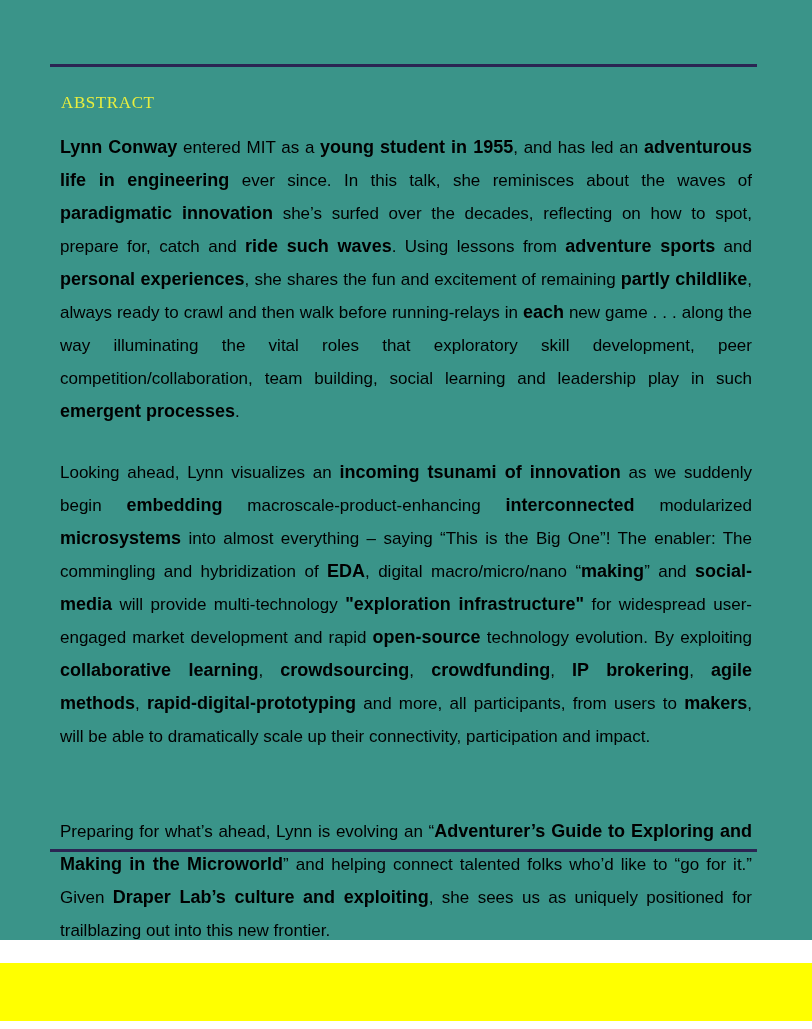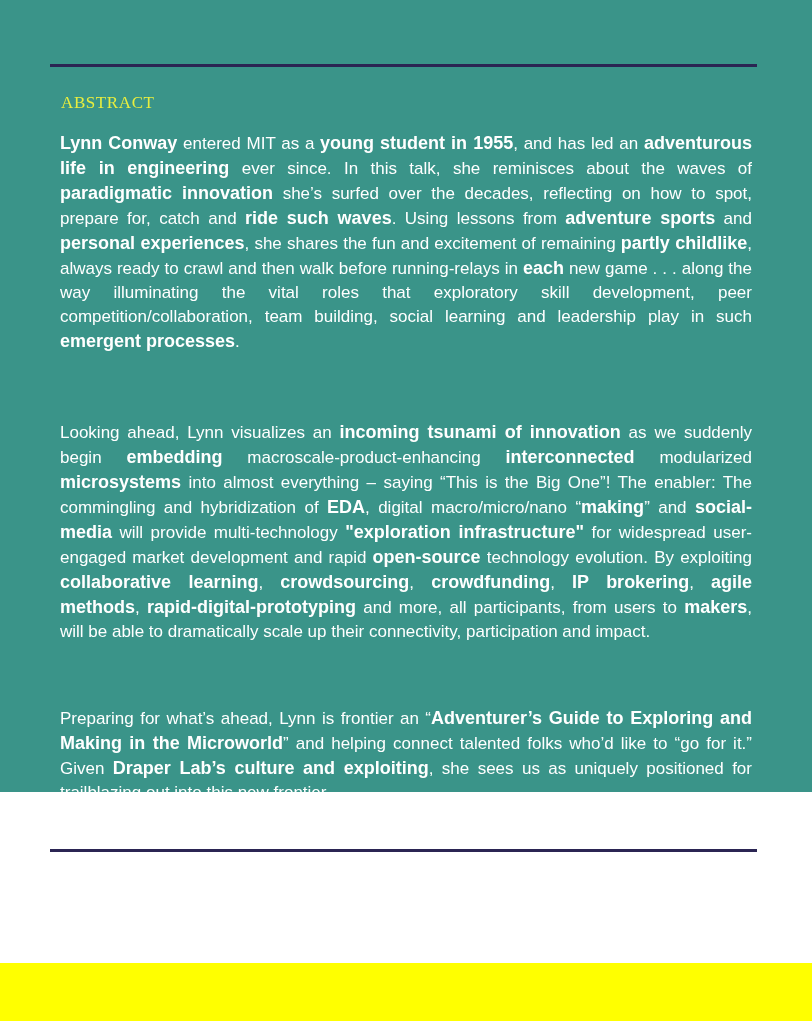--- a/index.html
+++ b/index.html
@@ -12,21 +12,21 @@
   }
   .page {
     position: relative;
     width: 812px;
     height: 1029px;
   }
   .teal-panel {
     position: absolute;
     top: 0; left: 0;
     width: 812px;
-    height: 792px;
+    height: 940px;
     background: #3a9489;
   }
   .rule {
     position: absolute;
     left: 50px;
     width: 707px;
     height: 3px;
     background: #2b2553;
   }
   .rule-top { top: 64px; }
@@ -38,27 +38,27 @@
     font-family: "Liberation Serif", serif;
     font-size: 17px;
     letter-spacing: 0.6px;
     color: #e9ee3e;
   }
   .content {
     position: absolute;
     left: 60px;
     top: 131px;
     width: 692px;
-    color: #ffffff;
+    color: #000000;
     font-size: 17px;
-    line-height: 24px;
+    line-height: 33px;
     text-align: justify;
   }
   .content p { margin: 0; }
-  .content p + p.gap-1 { margin-top: 66px; }
+  .content p + p.gap-1 { margin-top: 28px; }
   .content p + p.gap-2 { margin-top: 62px; }
   .content b { font-weight: 700; font-size: 18px; }
   .accent-bar {
     position: absolute;
     top: 963px;
     left: 0;
     width: 812px;
     height: 58px;
     background: #ffff00;
   }
@@ -66,18 +66,18 @@
 </head>
 <body>
 
 <div class="page">
   <div class="teal-panel">
     <div class="rule rule-top"></div>
     <div class="abstract-heading">ABSTRACT</div>
     <div class="content">
       <p><b>Lynn Conway</b><span> entered MIT as a </span><b>young student in 1955</b><span>, and has led an </span><b>adventurous life in engineering</b><span> ever since. In this talk, she reminisces about the waves of </span><b>paradigmatic innovation</b><span> she’s surfed over the decades, reflecting on how to spot, prepare for, catch and </span><b>ride such waves</b><span>. Using lessons from </span><b>adventure sports</b><span> and </span><b>personal experiences</b><span>, she shares the fun and excitement of remaining </span><b>partly childlike</b><span>, always ready to crawl and then walk before running-relays in </span><b>each</b><span> new game . . . along the way illuminating the vital roles that exploratory skill development, peer competition/collaboration, team building, social learning and leadership play in such </span><b>emergent processes</b><span>.</span></p>
       <p class="gap-1"><span>Looking ahead, Lynn visualizes an </span><b>incoming tsunami of innovation</b><span> as we suddenly begin </span><b>embedding</b><span> macroscale-product-enhancing </span><b>interconnected</b><span> modularized </span><b>microsystems</b><span> into almost everything – saying “This is the Big One”! The enabler: The commingling and hybridization of </span><b>EDA</b><span>, digital macro/micro/nano “</span><b>making</b><span>” and </span><b>social-media</b><span> will provide multi-technology </span><b>"exploration infrastructure"</b><span> for widespread user-engaged market development and rapid </span><b>open-source</b><span> technology evolution. By exploiting </span><b>collaborative learning</b><span>, </span><b>crowdsourcing</b><span>, </span><b>crowdfunding</b><span>, </span><b>IP brokering</b><span>, </span><b>agile methods</b><span>, </span><b>rapid-digital-prototyping</b><span> and more, all participants, from users to </span><b>makers</b><span>, will be able to dramatically scale up their connectivity, participation and impact.</span></p>
-      <p class="gap-2"><span>Preparing for what’s ahead, Lynn is frontier an “</span><b>Adventurer’s Guide to Exploring and Making in the Microworld</b><span>” and helping connect talented folks who’d like to “go for it.” Given </span><b>Draper Lab’s culture and exploiting</b><span>, she sees us as uniquely positioned for trailblazing out into this new frontier.</span></p>
+      <p class="gap-2"><span>Preparing for what’s ahead, Lynn is evolving an “</span><b>Adventurer’s Guide to Exploring and Making in the Microworld</b><span>” and helping connect talented folks who’d like to “go for it.” Given </span><b>Draper Lab’s culture and exploiting</b><span>, she sees us as uniquely positioned for trailblazing out into this new frontier.</span></p>
     </div>
     <div class="rule rule-bottom"></div>
   </div>
   <div class="accent-bar"></div>
 </div>
 
 </body></html>

